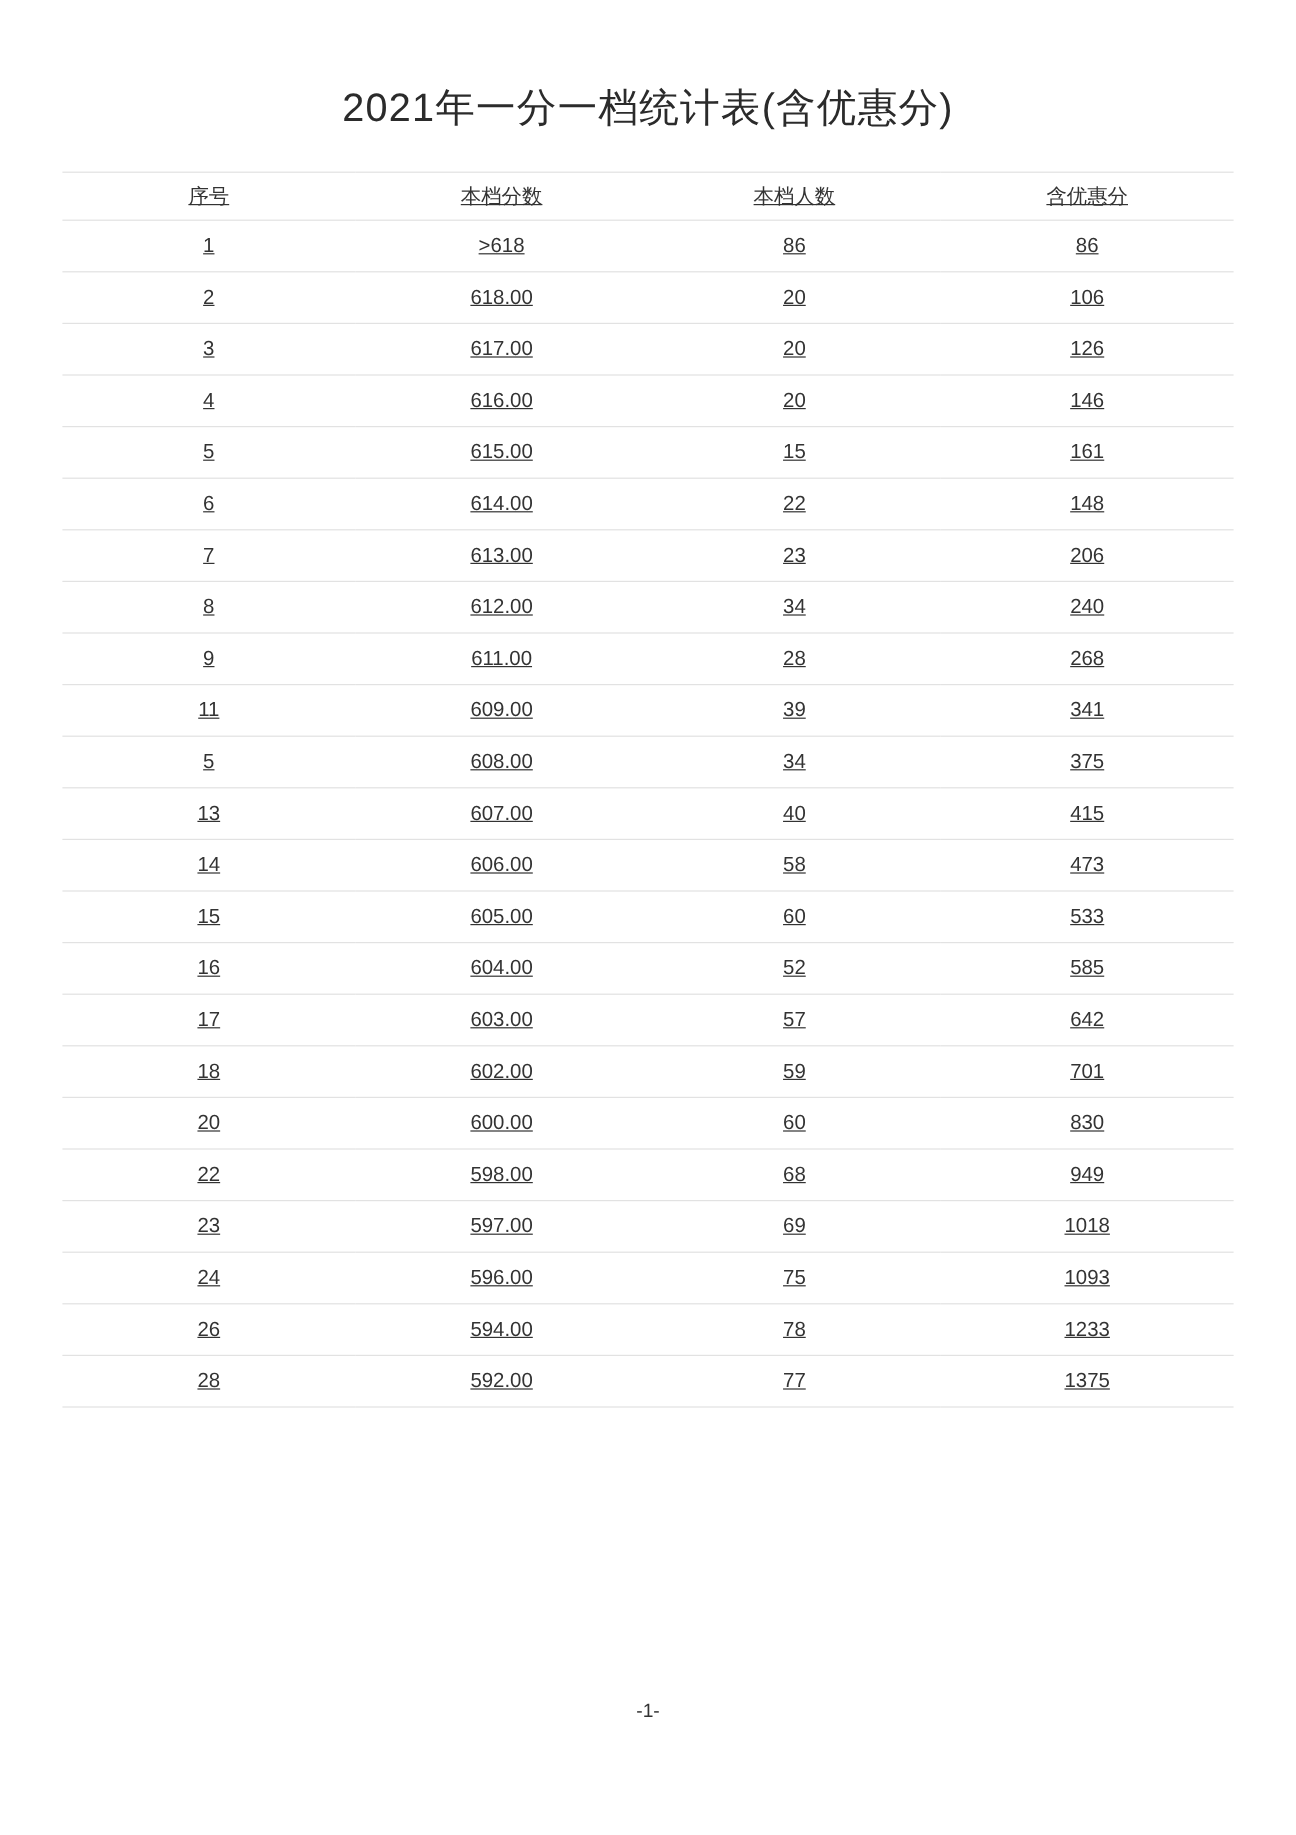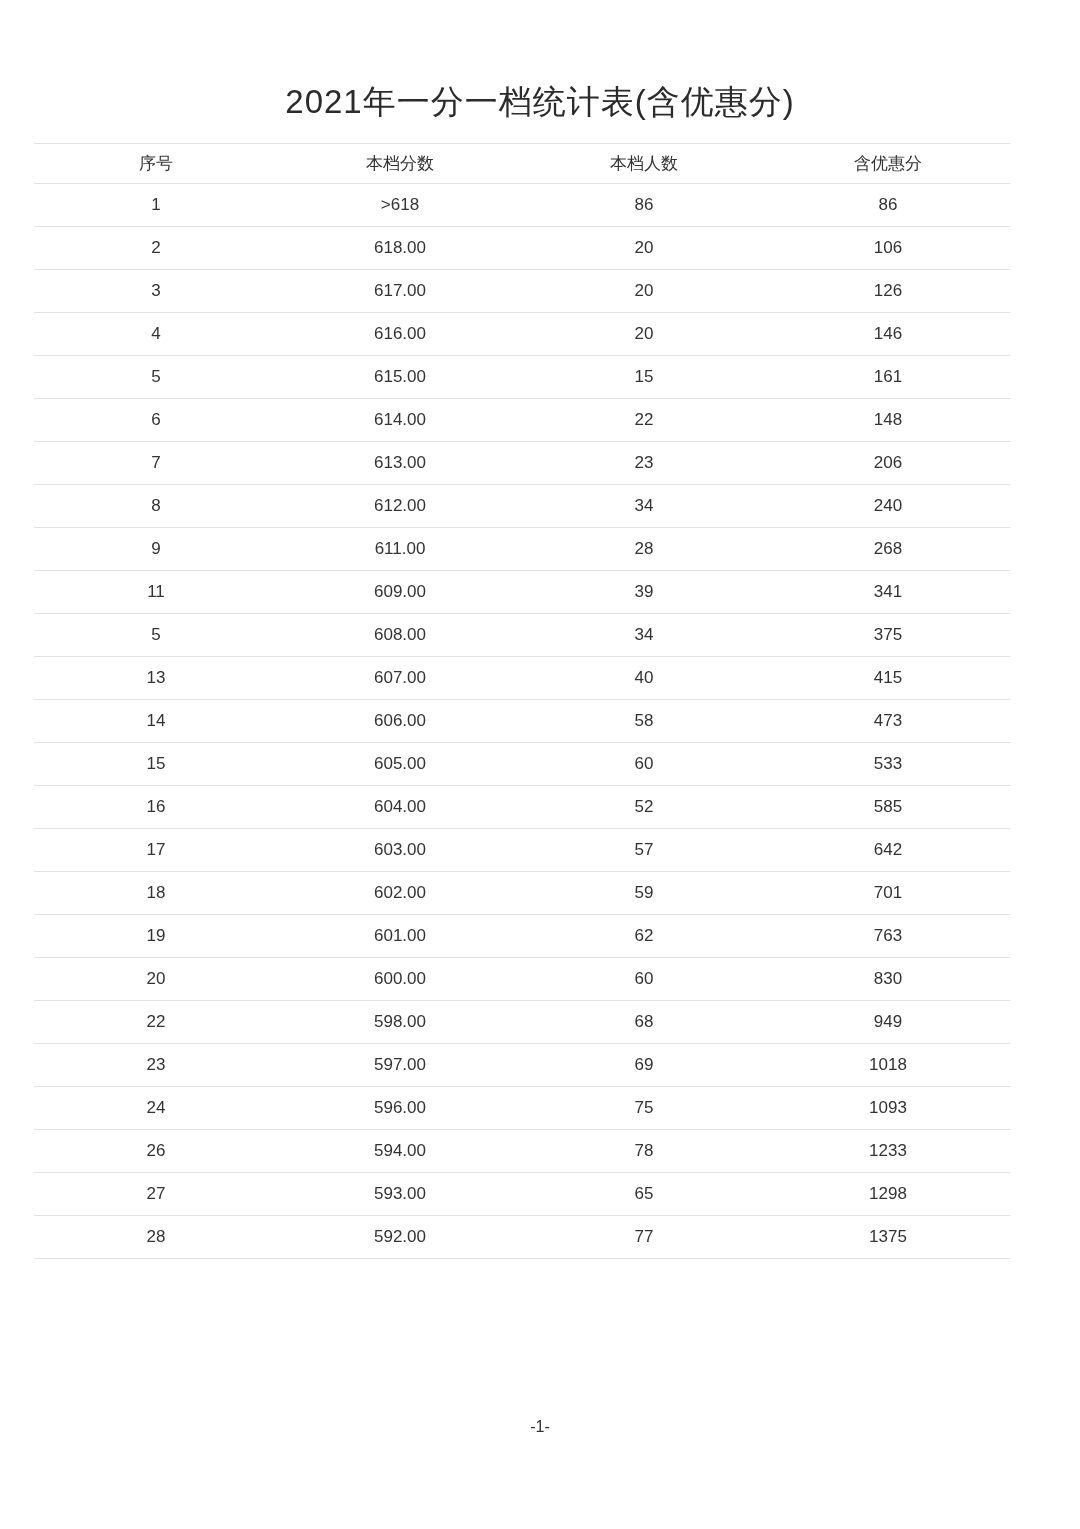--- a/index.html
+++ b/index.html
@@ -18,37 +18,38 @@
   }
   .page {
     position: relative;
     width: 1080px;
     height: 1529px;
     background: var(--bg-color);
     overflow: hidden;
   }
   .title {
     position: absolute;
-    top: 80px;
+    top: 68px;
     left: 0;
     width: 100%;
     margin: 0;
     text-align: center;
     font-size: 33px;
     font-weight: 500;
     letter-spacing: 1px;
     color: var(--title-color);
   }
   .score-table {
     position: absolute;
     top: 143px;
-    left: 34px;
+    left: 52px;
     width: 976px;
     border-collapse: collapse;
     table-layout: fixed;
+    text-decoration: underline;
   }
   .score-table th {
     height: 40px;
     font-size: 17px;
     font-weight: 400;
     text-align: center;
     vertical-align: middle;
     border-top: 1px solid var(--line-color);
     border-bottom: 1px solid var(--line-color);
     color: var(--text-color);
@@ -186,26 +187,20 @@
           <td>57</td>
           <td>642</td>
         </tr>
         <tr>
           <td>18</td>
           <td>602.00</td>
           <td>59</td>
           <td>701</td>
         </tr>
         <tr>
-          <td>19</td>
-          <td>601.00</td>
-          <td>62</td>
-          <td>763</td>
-        </tr>
-        <tr>
           <td>20</td>
           <td>600.00</td>
           <td>60</td>
           <td>830</td>
         </tr>
         <tr>
           <td>22</td>
           <td>598.00</td>
           <td>68</td>
           <td>949</td>
@@ -222,26 +217,20 @@
           <td>75</td>
           <td>1093</td>
         </tr>
         <tr>
           <td>26</td>
           <td>594.00</td>
           <td>78</td>
           <td>1233</td>
         </tr>
         <tr>
-          <td>27</td>
-          <td>593.00</td>
-          <td>65</td>
-          <td>1298</td>
-        </tr>
-        <tr>
           <td>28</td>
           <td>592.00</td>
           <td>77</td>
           <td>1375</td>
         </tr>
       </tbody>
   </table>
 
   <div class="page-footer">-1-</div>
 </div>

